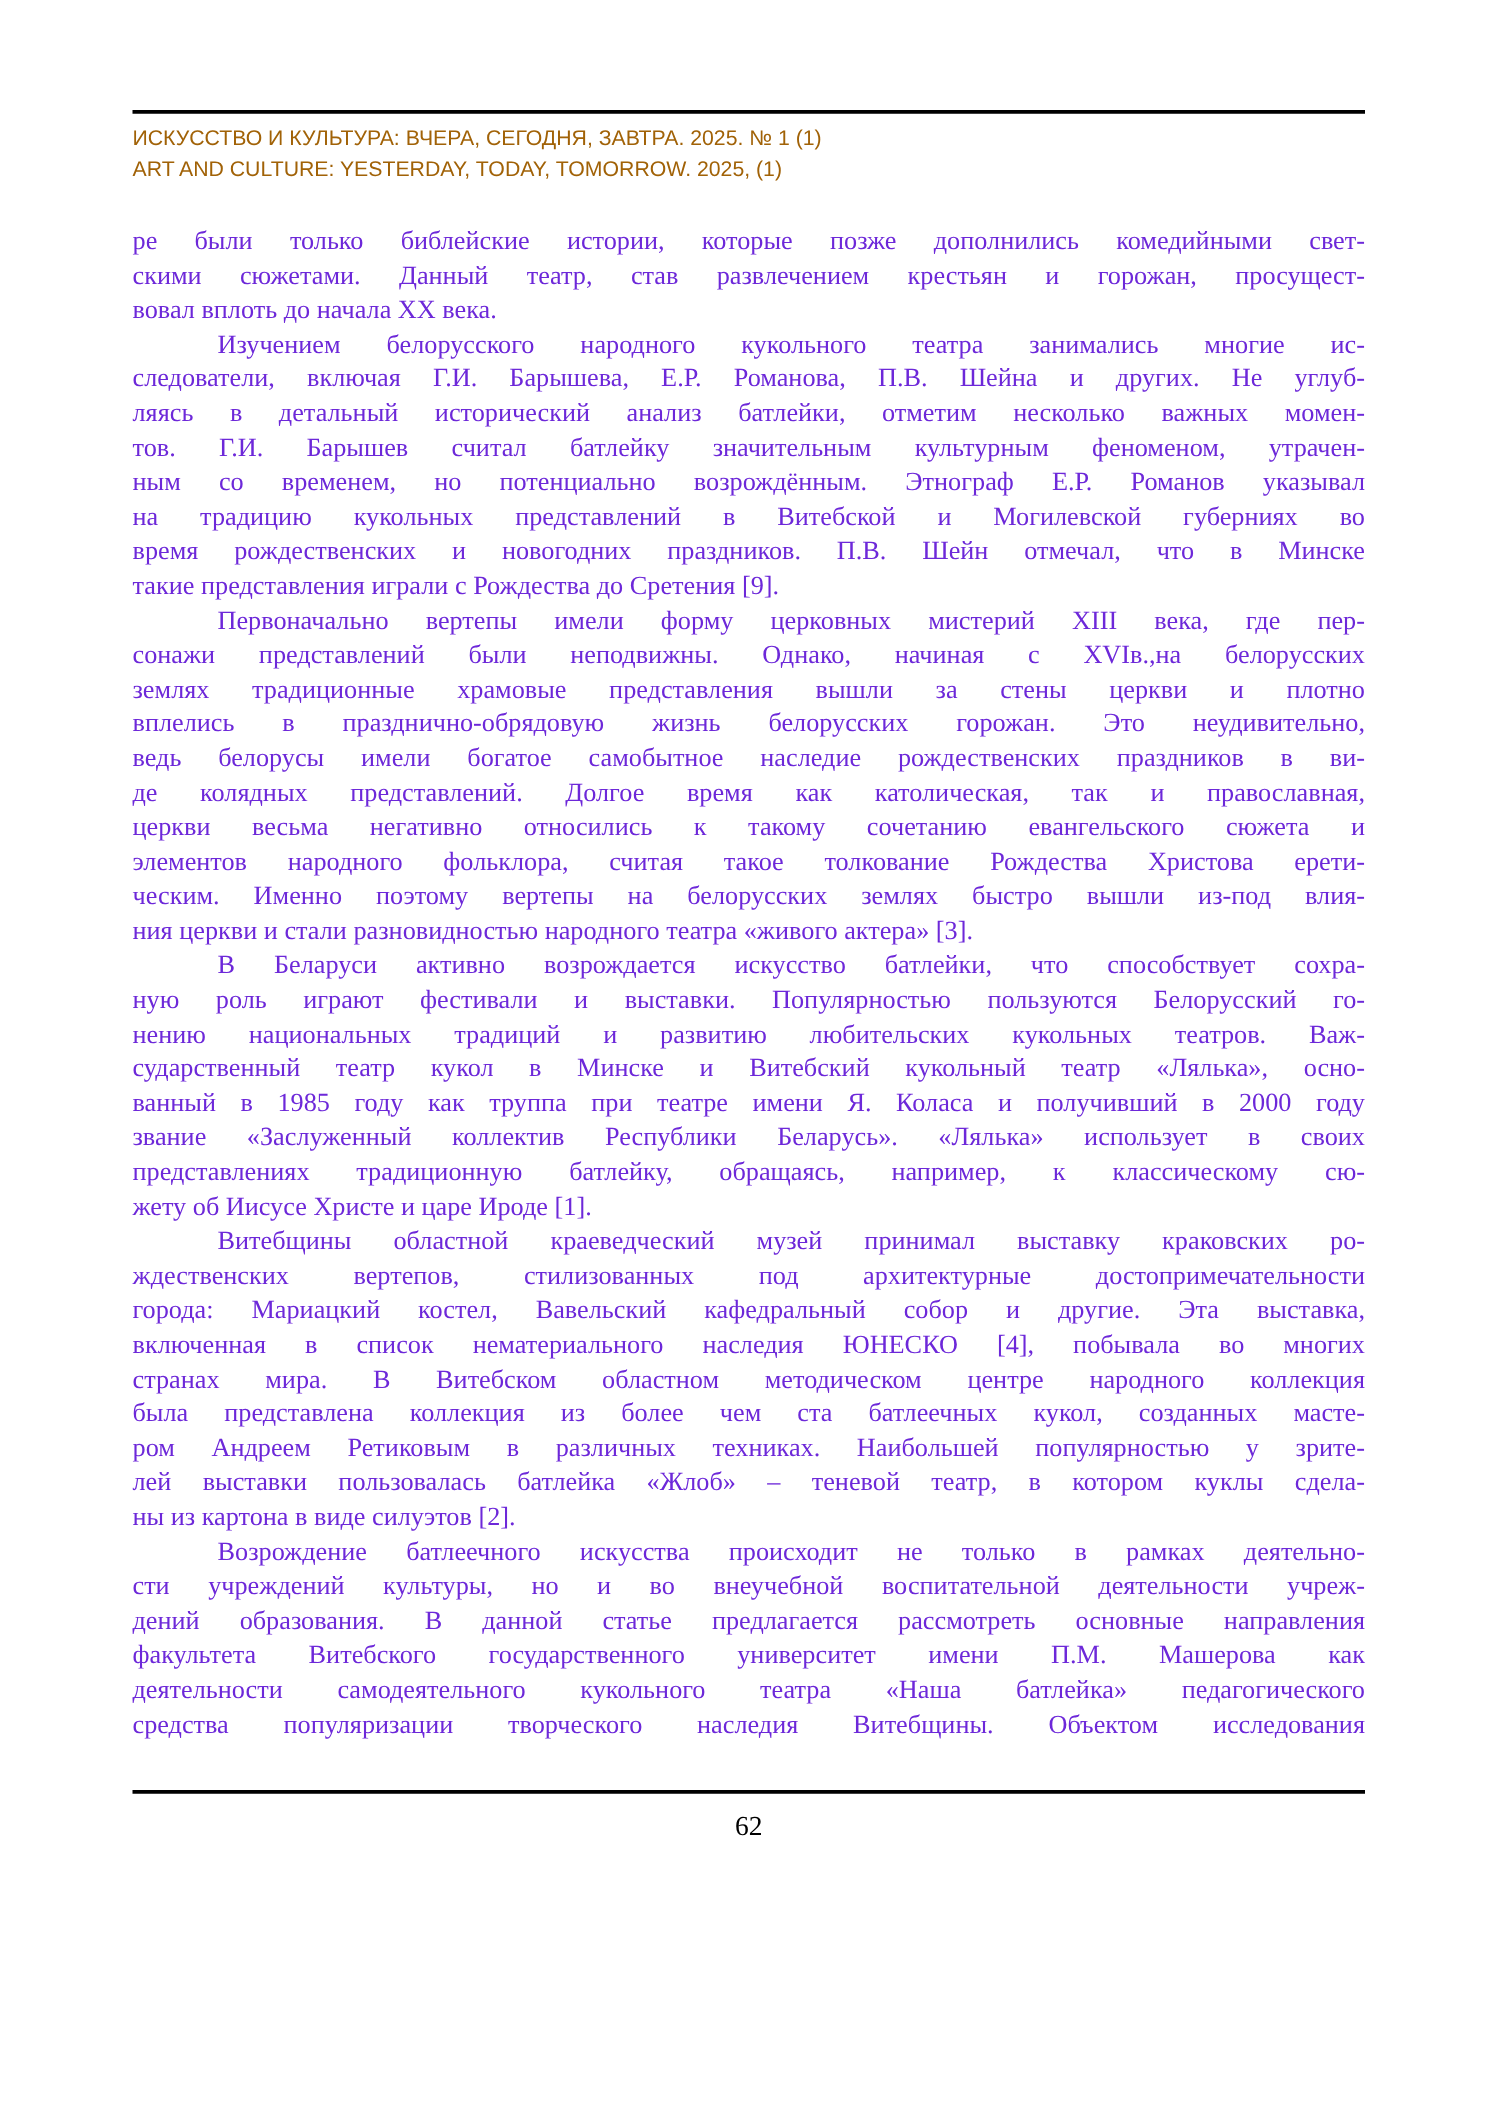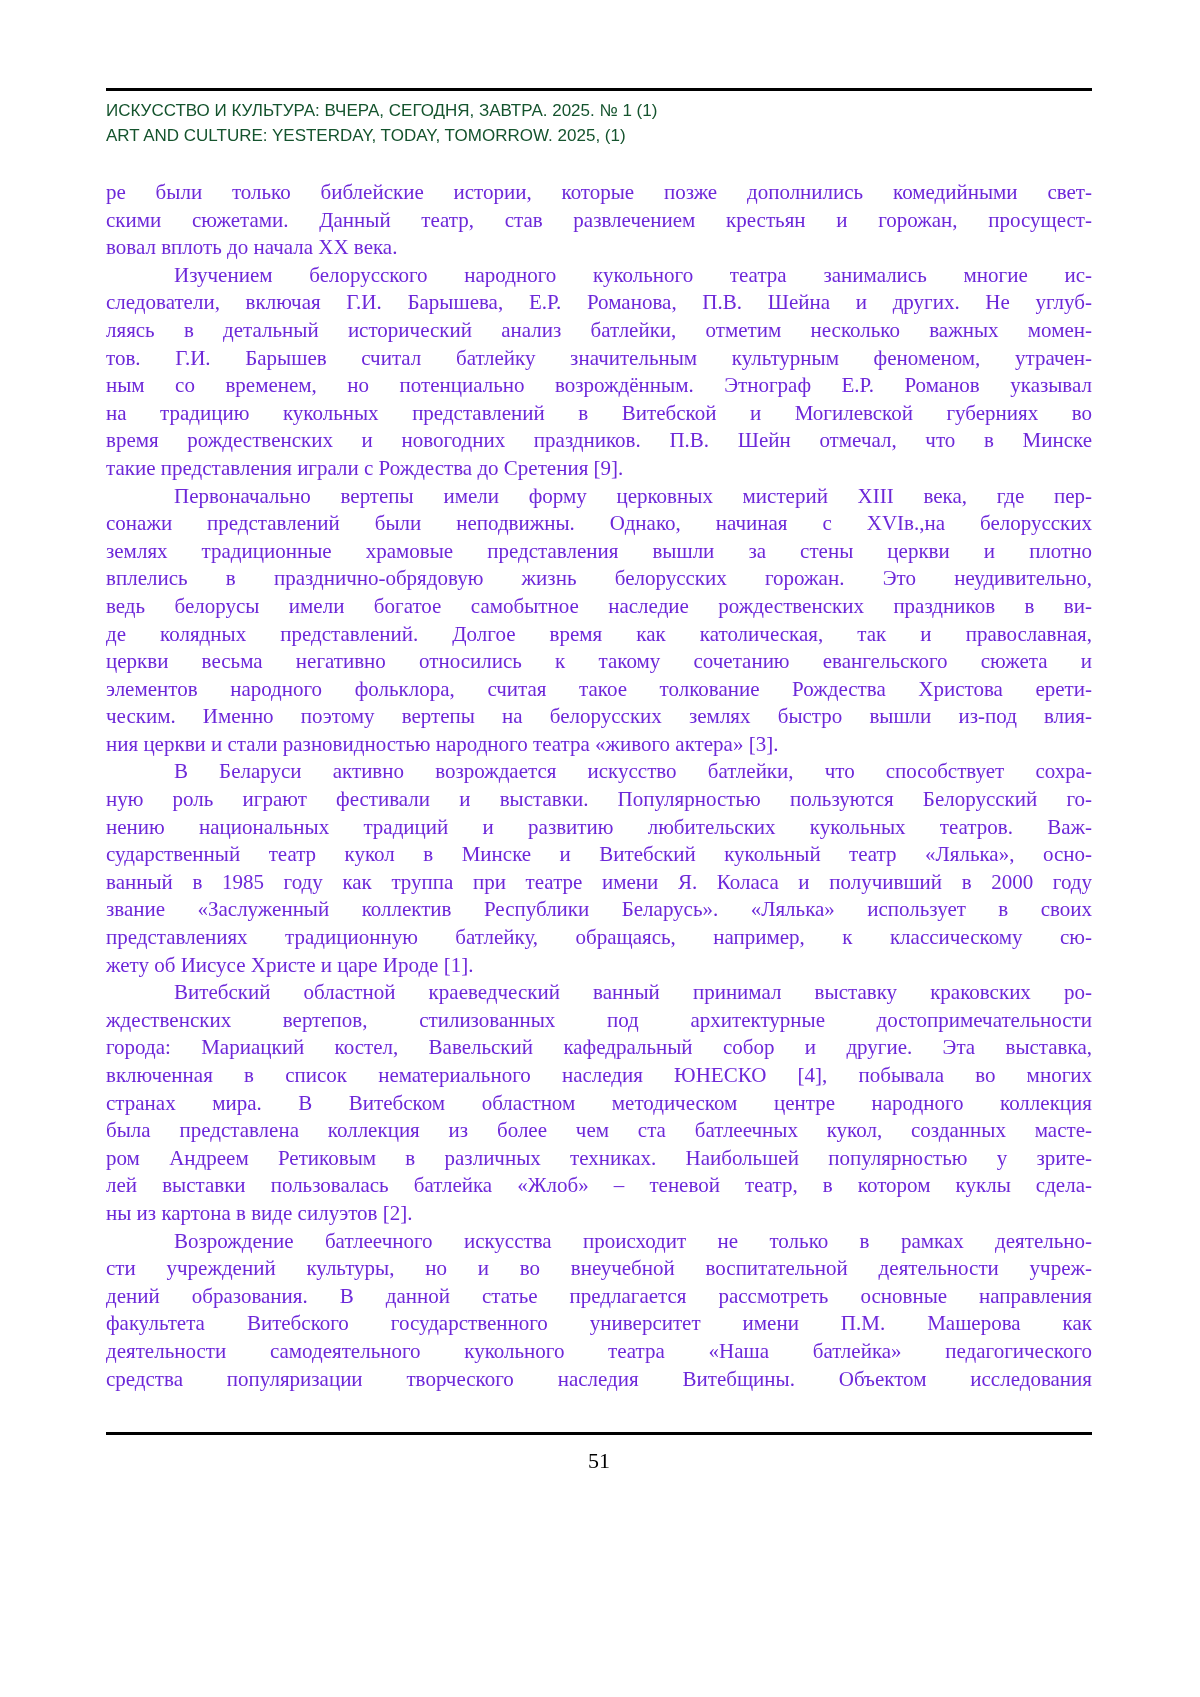--- a/index.html
+++ b/index.html
@@ -17,21 +17,21 @@
   .rule {
     height: 3px;
     background: #000000;
     width: 100%;
   }
   .running-header { margin-top: 7px; }
   .header-text {
     font-family: "Liberation Sans", sans-serif;
     font-size: 17px;
     line-height: 25px;
-    color: #14532d;
+    color: #a16207;
     text-align: left;
   }
   .article-body {
     margin-top: 31px;
     font-size: 21px;
     line-height: 27.6px;
     color: #6d28d9;
   }
   .line {
     text-align: justify;
@@ -95,21 +95,21 @@
         <div class="line">В Беларуси активно возрождается искусство батлейки, что способствует сохра-</div>
         <div class="line">ную роль играют фестивали и выставки. Популярностью пользуются Белорусский го-</div>
         <div class="line">нению национальных традиций и развитию любительских кукольных театров. Важ-</div>
         <div class="line">сударственный театр кукол в Минске и Витебский кукольный театр «Лялька», осно-</div>
         <div class="line">ванный в 1985 году как труппа при театре имени Я. Коласа и получивший в 2000 году</div>
         <div class="line">звание «Заслуженный коллектив Республики Беларусь». «Лялька» использует в своих</div>
         <div class="line">представлениях традиционную батлейку, обращаясь, например, к классическому сю-</div>
         <div class="line last">жету об Иисусе Христе и царе Ироде [1].</div>
       </div>
       <div class="paragraph indent">
-        <div class="line">Витебский областной краеведческий ванный принимал выставку краковских ро-</div>
+        <div class="line">Витебщины областной краеведческий музей принимал выставку краковских ро-</div>
         <div class="line">ждественских вертепов, стилизованных под архитектурные достопримечательности</div>
         <div class="line">города: Мариацкий костел, Вавельский кафедральный собор и другие. Эта выставка,</div>
         <div class="line">включенная в список нематериального наследия ЮНЕСКО [4], побывала во многих</div>
         <div class="line">странах мира. В Витебском областном методическом центре народного коллекция</div>
         <div class="line">была представлена коллекция из более чем ста батлеечных кукол, созданных масте-</div>
         <div class="line">ром Андреем Ретиковым в различных техниках. Наибольшей популярностью у зрите-</div>
         <div class="line">лей выставки пользовалась батлейка «Жлоб» – теневой театр, в котором куклы сдела-</div>
         <div class="line last">ны из картона в виде силуэтов [2].</div>
       </div>
       <div class="paragraph indent">
@@ -117,16 +117,16 @@
         <div class="line">сти учреждений культуры, но и во внеучебной воспитательной деятельности учреж-</div>
         <div class="line">дений образования. В данной статье предлагается рассмотреть основные направления</div>
         <div class="line">факультета Витебского государственного университет имени П.М. Машерова как</div>
         <div class="line">деятельности самодеятельного кукольного театра «Наша батлейка» педагогического</div>
         <div class="line">средства популяризации творческого наследия Витебщины.  Объектом исследования</div>
       </div>
     </main>
 
   <footer>
     <div class="rule footer-rule"></div>
-    <div class="page-number">51</div>
+    <div class="page-number">62</div>
   </footer>
 
 </div>
 
 </body></html>

